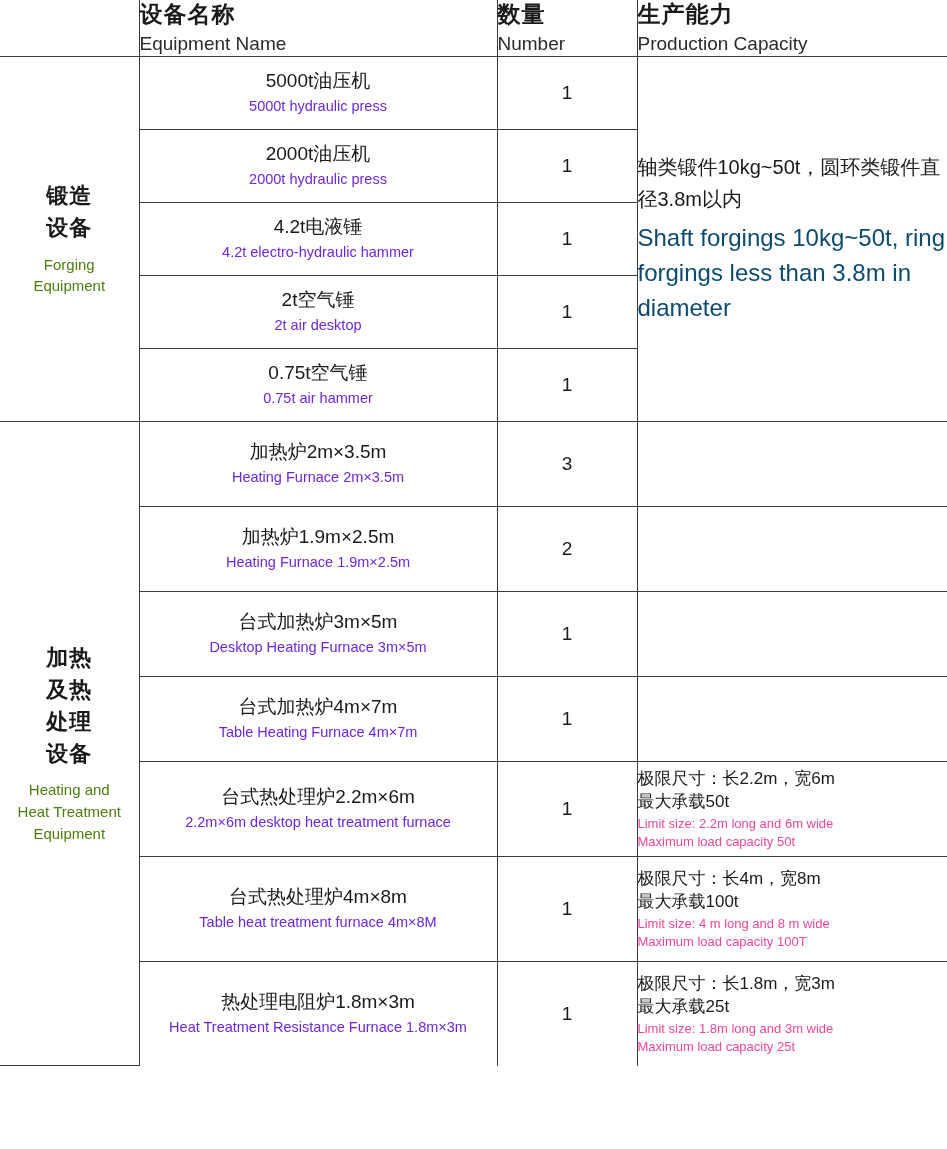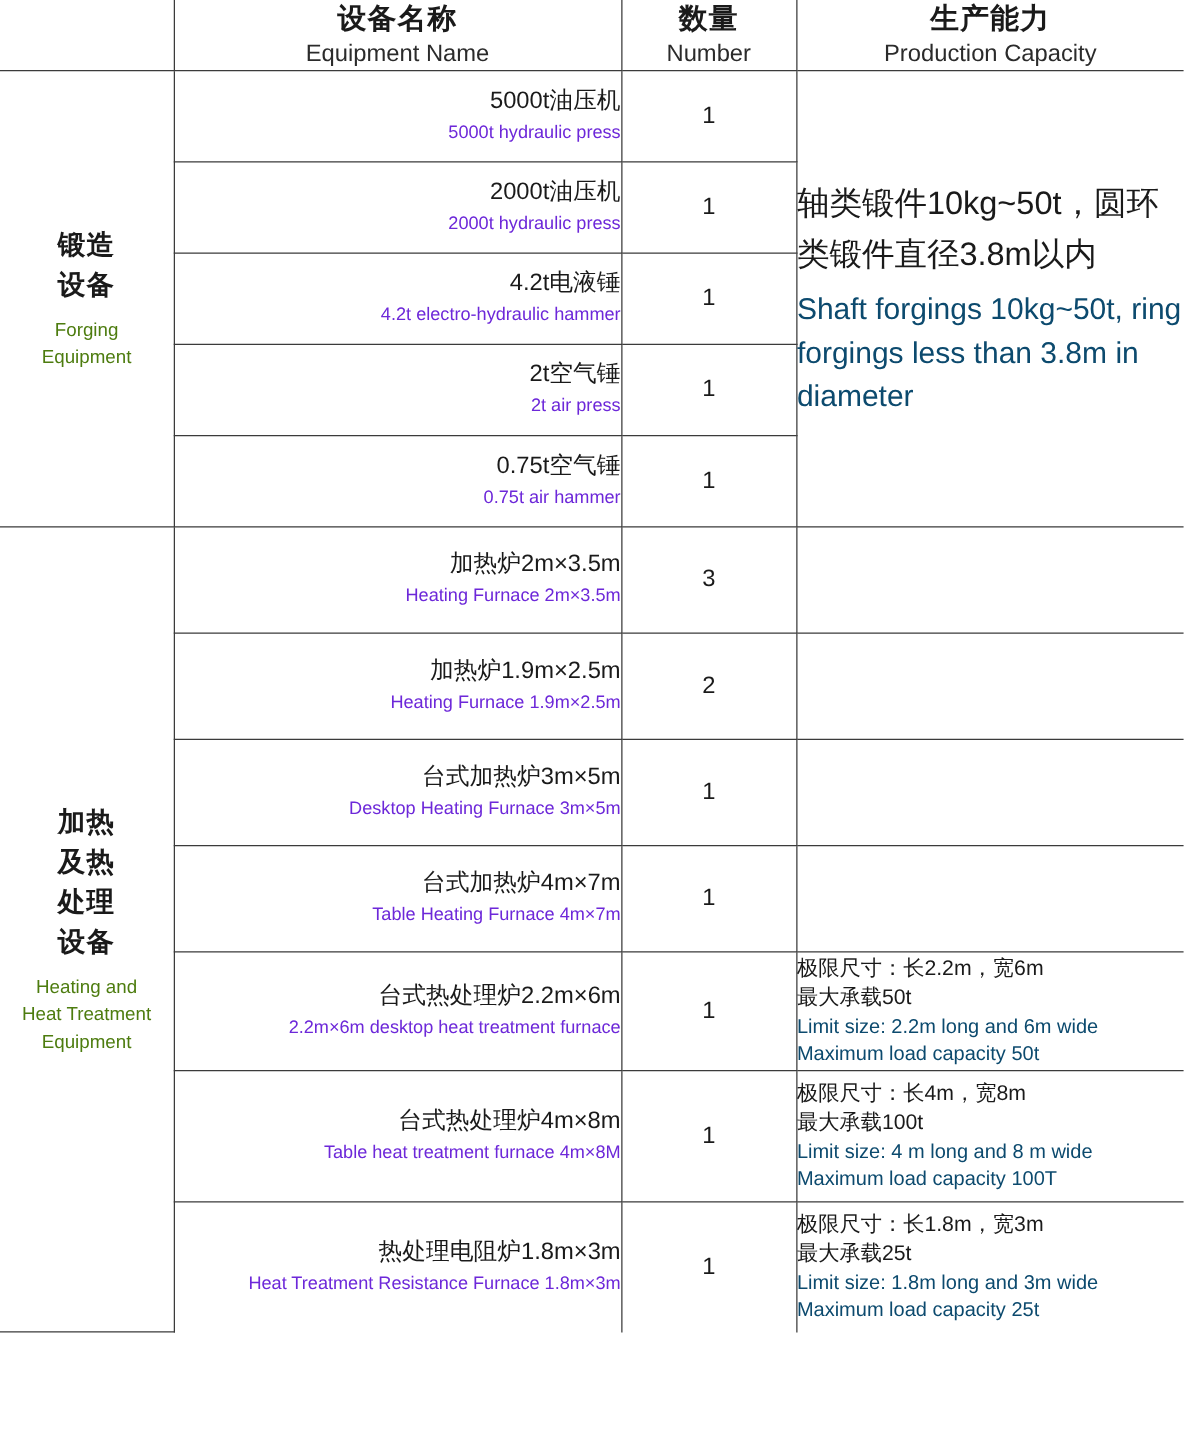--- a/index.html
+++ b/index.html
@@ -41,21 +41,21 @@
   table.equipment-table tr:last-child > td {
     border-bottom: none;
   }
 
   .col-cat { width: 139px; }
   .col-name { width: 358px; }
   .col-num { width: 140px; }
   .col-cap { width: 310px; }
 
   .header-cell {
-    text-align: center;
+    text-align: left;
     padding: 10px 4px 14px 4px;
   }
   .header-cn {
     font-size: 23px;
     font-weight: bold;
     letter-spacing: 1px;
     line-height: 1.25;
   }
   .header-en {
     font-size: 19px;
@@ -77,21 +77,21 @@
   }
   .cat-en {
     font-size: 15px;
     color: #4d7c0f;
     line-height: 1.45;
     margin-top: 10px;
   }
 
   .name-cell {
     padding: 10px 0 10px 22px;
-    text-align: right;
+    text-align: center;
     margin-top: 22px;
   }
   .name-cn {
     font-size: 19px;
     line-height: 1.35;
   }
   .name-en {
     font-size: 14.5px;
     color: #6d28d9;
     line-height: 1.35;
@@ -102,37 +102,37 @@
     text-align: center;
     font-size: 19px;
   }
 
   .cap-cell {
     padding: 8px 0 8px 16px;
     text-align: left;
     vertical-align: middle;
   }
   .cap-big-cn {
-    font-size: 26px;
+    font-size: 20px;
     line-height: 1.6;
   }
   .cap-big-en {
     font-size: 24px;
     line-height: 1.45;
     margin-top: 6px;
     color: #0c4a6e;
   }
   .cap-small-cn {
     font-size: 17px;
     line-height: 1.4;
   }
   .cap-small-en {
-    font-size: 16px;
+    font-size: 13px;
     line-height: 1.32;
-    color: #0c4a6e;
+    color: #ec4899;
     margin-top: 1px;
   }
   .cap-empty { }
 </style>
 </head>
 <body>
 
 <table class="equipment-table">
   <colgroup>
     <col class="col-cat">
@@ -185,21 +185,21 @@
     <tr>
       <td class="name-cell" style="height:72px">
         <div class="name-cn">4.2t电液锤</div>
         <div class="name-en">4.2t electro-hydraulic hammer</div>
       </td>
       <td class="num-cell">1</td>
     </tr>
     <tr>
       <td class="name-cell" style="height:72px">
         <div class="name-cn">2t空气锤</div>
-        <div class="name-en">2t air press</div>
+        <div class="name-en">2t air desktop</div>
       </td>
       <td class="num-cell">1</td>
     </tr>
     <tr>
       <td class="name-cell" style="height:72px">
         <div class="name-cn">0.75t空气锤</div>
         <div class="name-en">0.75t air hammer</div>
       </td>
       <td class="num-cell">1</td>
     </tr>

